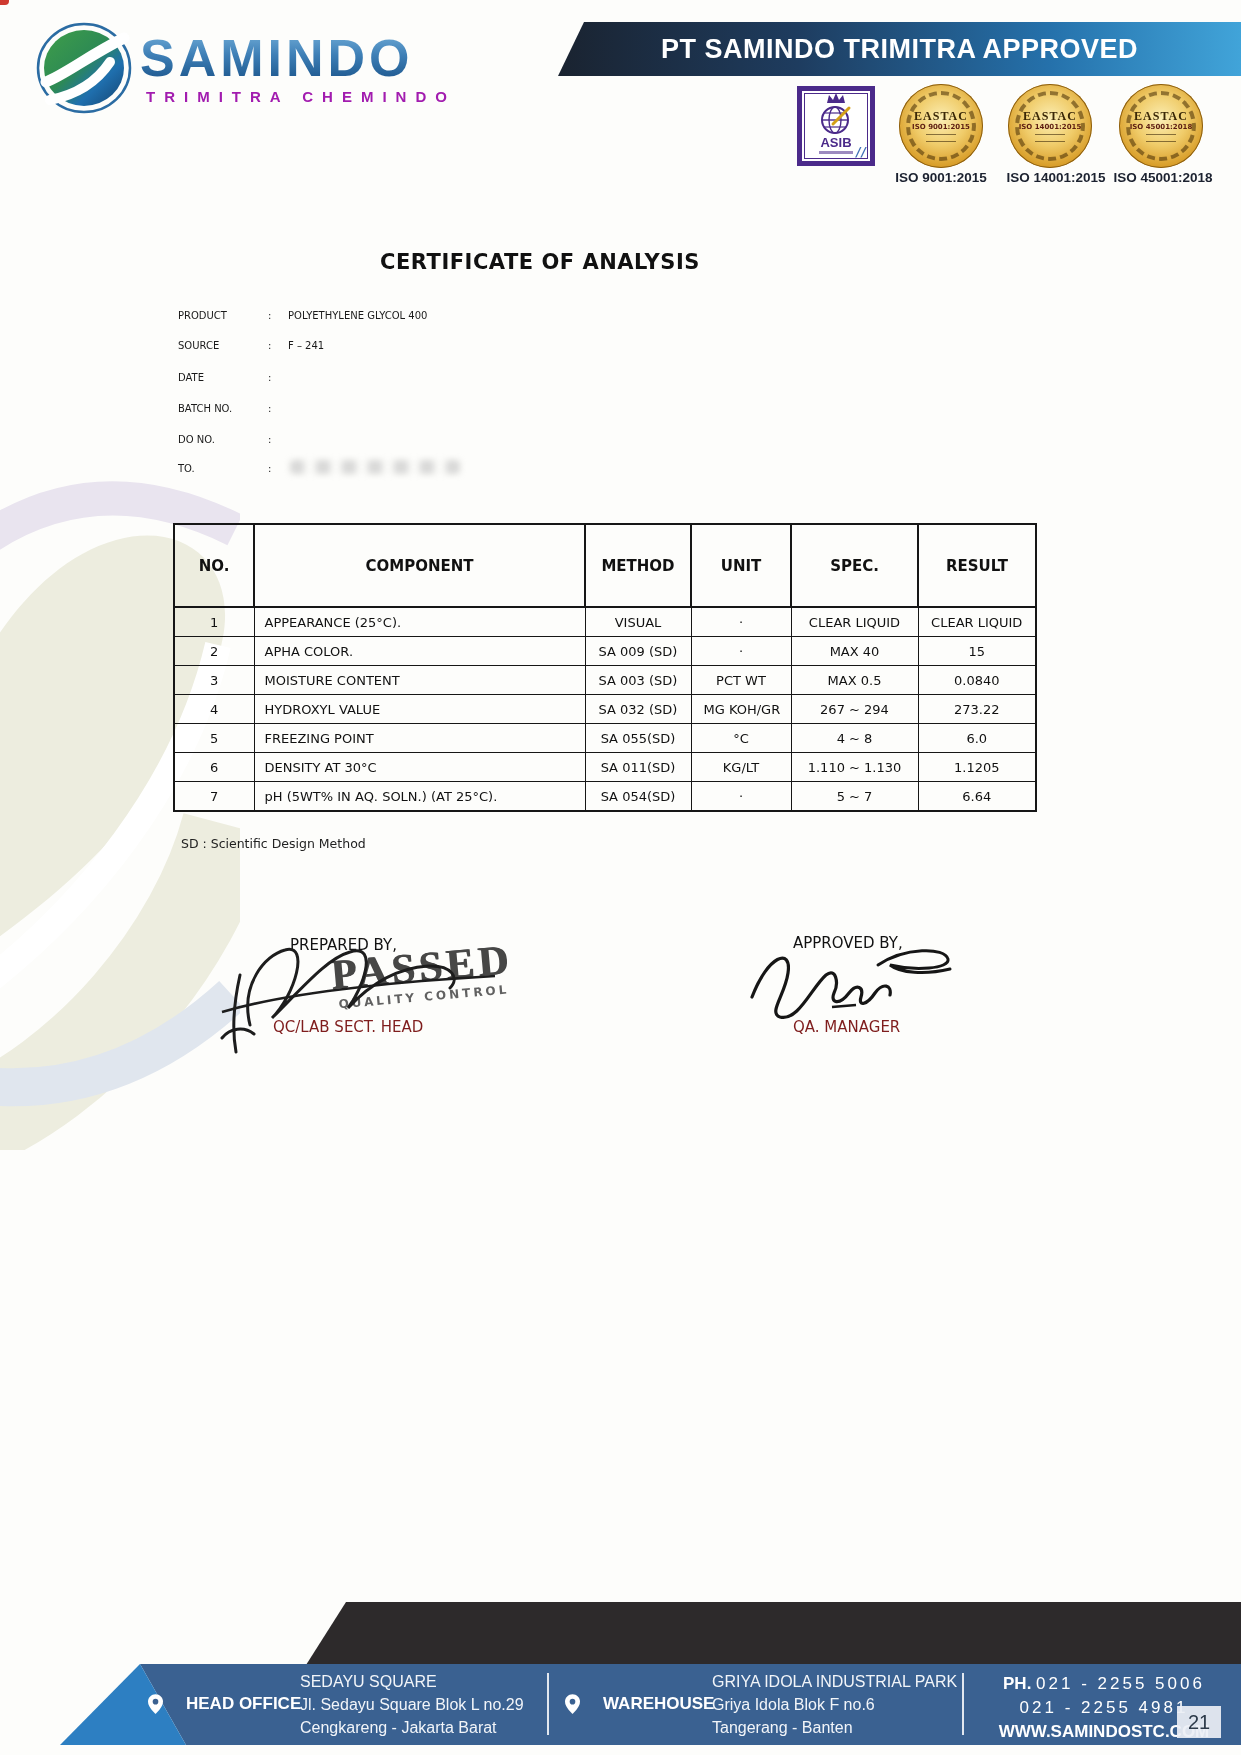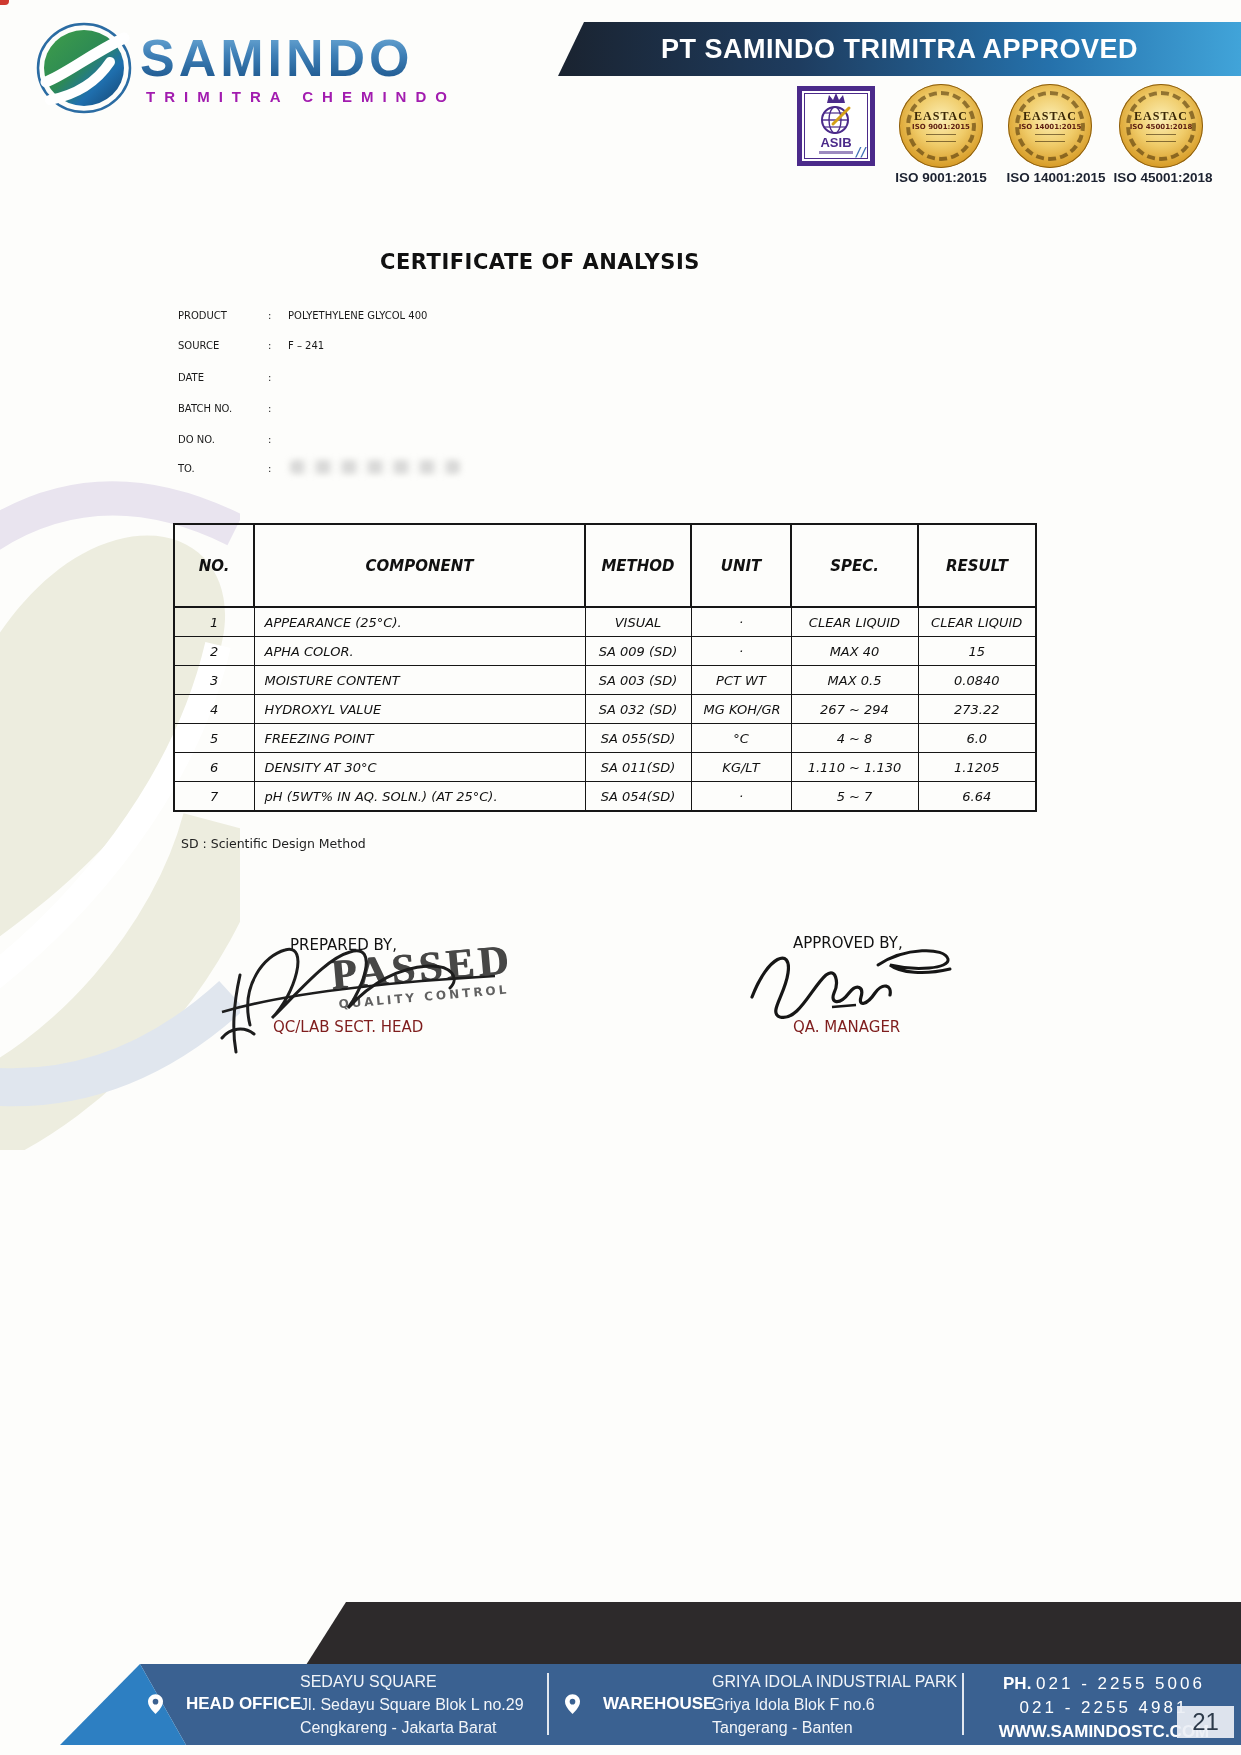--- a/index.html
+++ b/index.html
@@ -57,21 +57,21 @@
   .info-row .lab{position:absolute;left:0;top:0;font-weight:400;}
   .info-row .col{position:absolute;left:90px;top:0;}
   .info-row .val{position:absolute;left:110px;top:0;}
   #smudge{left:290px;top:460px;width:170px;height:14px;background:
       repeating-linear-gradient(90deg,rgba(150,150,150,.35) 0 14px,rgba(220,220,220,.1) 14px 26px);
       filter:blur(3px);border-radius:4px;}
 
   
   #coa-table{left:173px;top:523px;width:862px;border-collapse:collapse;table-layout:fixed;
       font-size:13px;color:#111;}
-  #coa-table th,#coa-table td{border:1.5px solid #161616;text-align:center;padding:0 12px;overflow:hidden;white-space:nowrap;font-style:italic;}
+  #coa-table th,#coa-table td{border:1.5px solid #161616;text-align:center;padding:0 12px;overflow:hidden;white-space:nowrap;}
   #coa-table th{height:81px;font-size:15px;font-weight:700;border-width:2.5px;}
   #coa-table td{height:28px;}
   #coa-table td.comp{text-align:left;padding-left:10px;}
   #coa-table tbody tr:first-child td{border-top-width:2.5px;}
   #coa-table td:first-child,#coa-table th:first-child{border-left-width:2.5px;}
   #coa-table td:last-child,#coa-table th:last-child{border-right-width:2.5px;}
   #coa-table tbody tr:last-child td{border-bottom-width:2.5px;}
   #footnote{left:181px;top:836px;font-size:12.5px;color:#222;}
 
   
@@ -96,22 +96,22 @@
   #footer-tri{left:60px;top:1664px;width:126px;height:81px;background:#2d7fc2;
       clip-path:polygon(80px 0,0 100%,126px 100%);}
   .f-label{position:absolute;display:flex;gap:23px;color:#fff;
       font-family:"Liberation Sans",sans-serif;font-weight:700;font-size:17px;}
   .f-addr{position:absolute;color:#f2f5f9;font-family:"Liberation Sans",sans-serif;font-size:16px;line-height:23px;}
   .f-div{position:absolute;width:2px;height:62px;background:rgba(255,255,255,.85);}
   #contact{position:absolute;left:980px;top:1672px;width:248px;text-align:center;color:#fff;
       font-family:"Liberation Sans",sans-serif;font-size:17px;line-height:24px;}
   #contact .ph-num{letter-spacing:3px;}
   #contact b{font-weight:700;}
-  #page-num{left:1177px;top:1706px;width:57px;height:32px;background:rgba(236,239,245,.92);
-      color:#2d3a4a;font-size:24px;font-weight:400;display:flex;align-items:center;justify-content:center;
+  #page-num{left:1177px;top:1706px;width:44px;height:32px;background:rgba(236,239,245,.92);
+      color:#2d3a4a;font-size:20px;font-weight:400;display:flex;align-items:center;justify-content:center;
       font-family:"Liberation Sans",sans-serif;}
 </style>
 </head>
 <body>
 
 <div id="page">
 
   <div class="abs" id="corner-dot"></div>
 
   <svg class="abs" id="watermark" width="240" height="720" viewBox="0 0 240 720">

